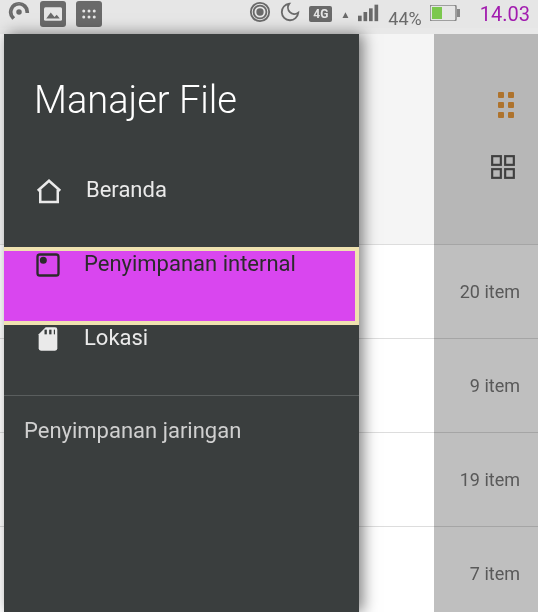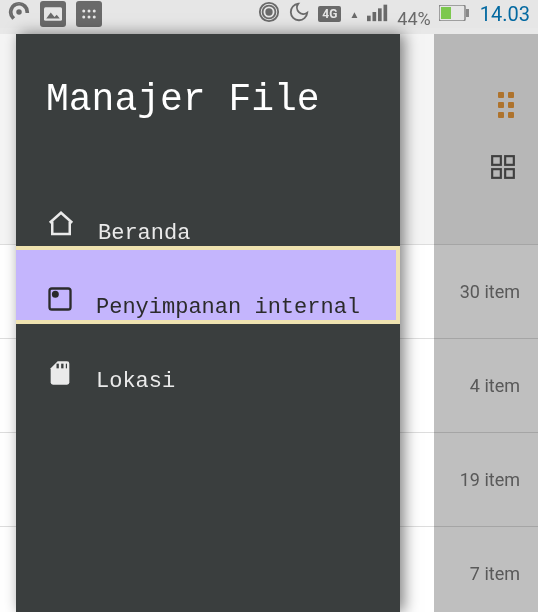--- a/index.html
+++ b/index.html
@@ -28,21 +28,21 @@
       background: #6a6a6a; border-radius: 3px;
       display: flex; align-items: center; justify-content: center;
     }
     .status-icon-box svg { fill: #e6e6e6; }
     .signal-label {
       background: #6a6a6a; color: #e6e6e6;
       font-size: 12px; font-weight: bold;
       padding: 1px 4px; border-radius: 2px;
     }
     .battery-pct { font-size: 18px; color: #6a6a6a; margin-top: 8px; }
-    .time { font-size: 20px; color: #0369a1; margin-left: 3px; text-align: center; }
+    .time { font-size: 20px; color: #a21caf; margin-left: 12px; text-align: center; }
 
     .content-behind {
       position: absolute;
       top: 34px; left: 0; right: 0; bottom: 0;
       background: #f2f2f2;
     }
     .behind-header {
       height: 210px;
       background: #f5f5f5;
       position: relative;
@@ -68,56 +68,55 @@
       display: flex;
       align-items: center;
       justify-content: flex-end;
       padding-right: 18px;
       color: #777;
       font-size: 18px;
     }
 
     .drawer {
       position: absolute;
-      top: 34px; left: 16px;
-      width: 384px;
+      top: 34px; left: 4px;
+      width: 355px;
       bottom: 0;
       background: #3a3e3e;
       box-shadow: 4px 0 14px rgba(0,0,0,0.5);
       color: #fff;
-      font-family: Liberation Mono, monospace;
     }
     .scrim {
       position: absolute;
       top: 34px; left: 434px; right: 0; bottom: 0;
       background: rgba(0,0,0,0.25);
     }
     .drawer-title {
       font-size: 38px;
       font-weight: 300;
       padding: 44px 0 55px 30px;
       color: #fff;
     }
     .drawer-item {
       display: flex;
-      align-items: flex-end;
+      align-items: flex-start;
       height: 70px;
       padding-left: 30px;
       gap: 22px;
       font-size: 22px;
       color: #eaeaea;
     }
     .drawer-section {
       padding: 22px 0 22px 20px;
       font-size: 22px;
       color: #d0d0d0;
       border-top: 1px solid #5a5e5e;
     }
     .drawer-item.selected {
-      background: #c4b5fd;
+      background: #d946ef;
       color: #2b2b2b;
     }
     .selected-wrap {
       border-top: 4px solid #efe2b0;
       border-bottom: 4px solid #efe2b0;
       border-right: 4px solid #efe2b0;
     }
     .drawer-item svg { flex-shrink: 0; }
   </style>
 </head>
@@ -197,24 +196,24 @@
       <svg width="26" height="26" viewBox="0 0 24 24">
           <rect x="2" y="2" width="8" height="8"></rect>
           <rect x="14" y="2" width="8" height="8"></rect>
           <rect x="2" y="14" width="8" height="8"></rect>
           <rect x="14" y="14" width="8" height="8"></rect>
         </svg>
     </div>
   </div>
   <div class="behind-list">
     <div class="behind-row">
-        <span>30 item</span>
-      </div>
-    <div class="behind-row">
-        <span>4 item</span>
+        <span>20 item</span>
+      </div>
+    <div class="behind-row">
+        <span>9 item</span>
       </div>
     <div class="behind-row">
         <span>19 item</span>
       </div>
     <div class="behind-row">
         <span>7 item</span>
       </div>
   </div>
 </div>
 
@@ -251,14 +250,15 @@
       <svg width="28" height="28" viewBox="0 0 24 24" fill="#eaeaea">
           <path d="M18 2H10L4 8v12a2 2 0 0 0 2 2h12a2 2 0 0 0 2-2V4a2 2 0 0 0-2-2z"></path>
           <rect x="9" y="4" width="2" height="4" fill="#3a3e3e"></rect>
           <rect x="13" y="4" width="2" height="4" fill="#3a3e3e"></rect>
           <rect x="17" y="4" width="1" height="4" fill="#3a3e3e"></rect>
         </svg>
     </span>
     <span>Lokasi</span>
   </div>
 
+  <div class="drawer-section">Penyimpanan jaringan</div>
 
 </div>
 
 </body></html>

